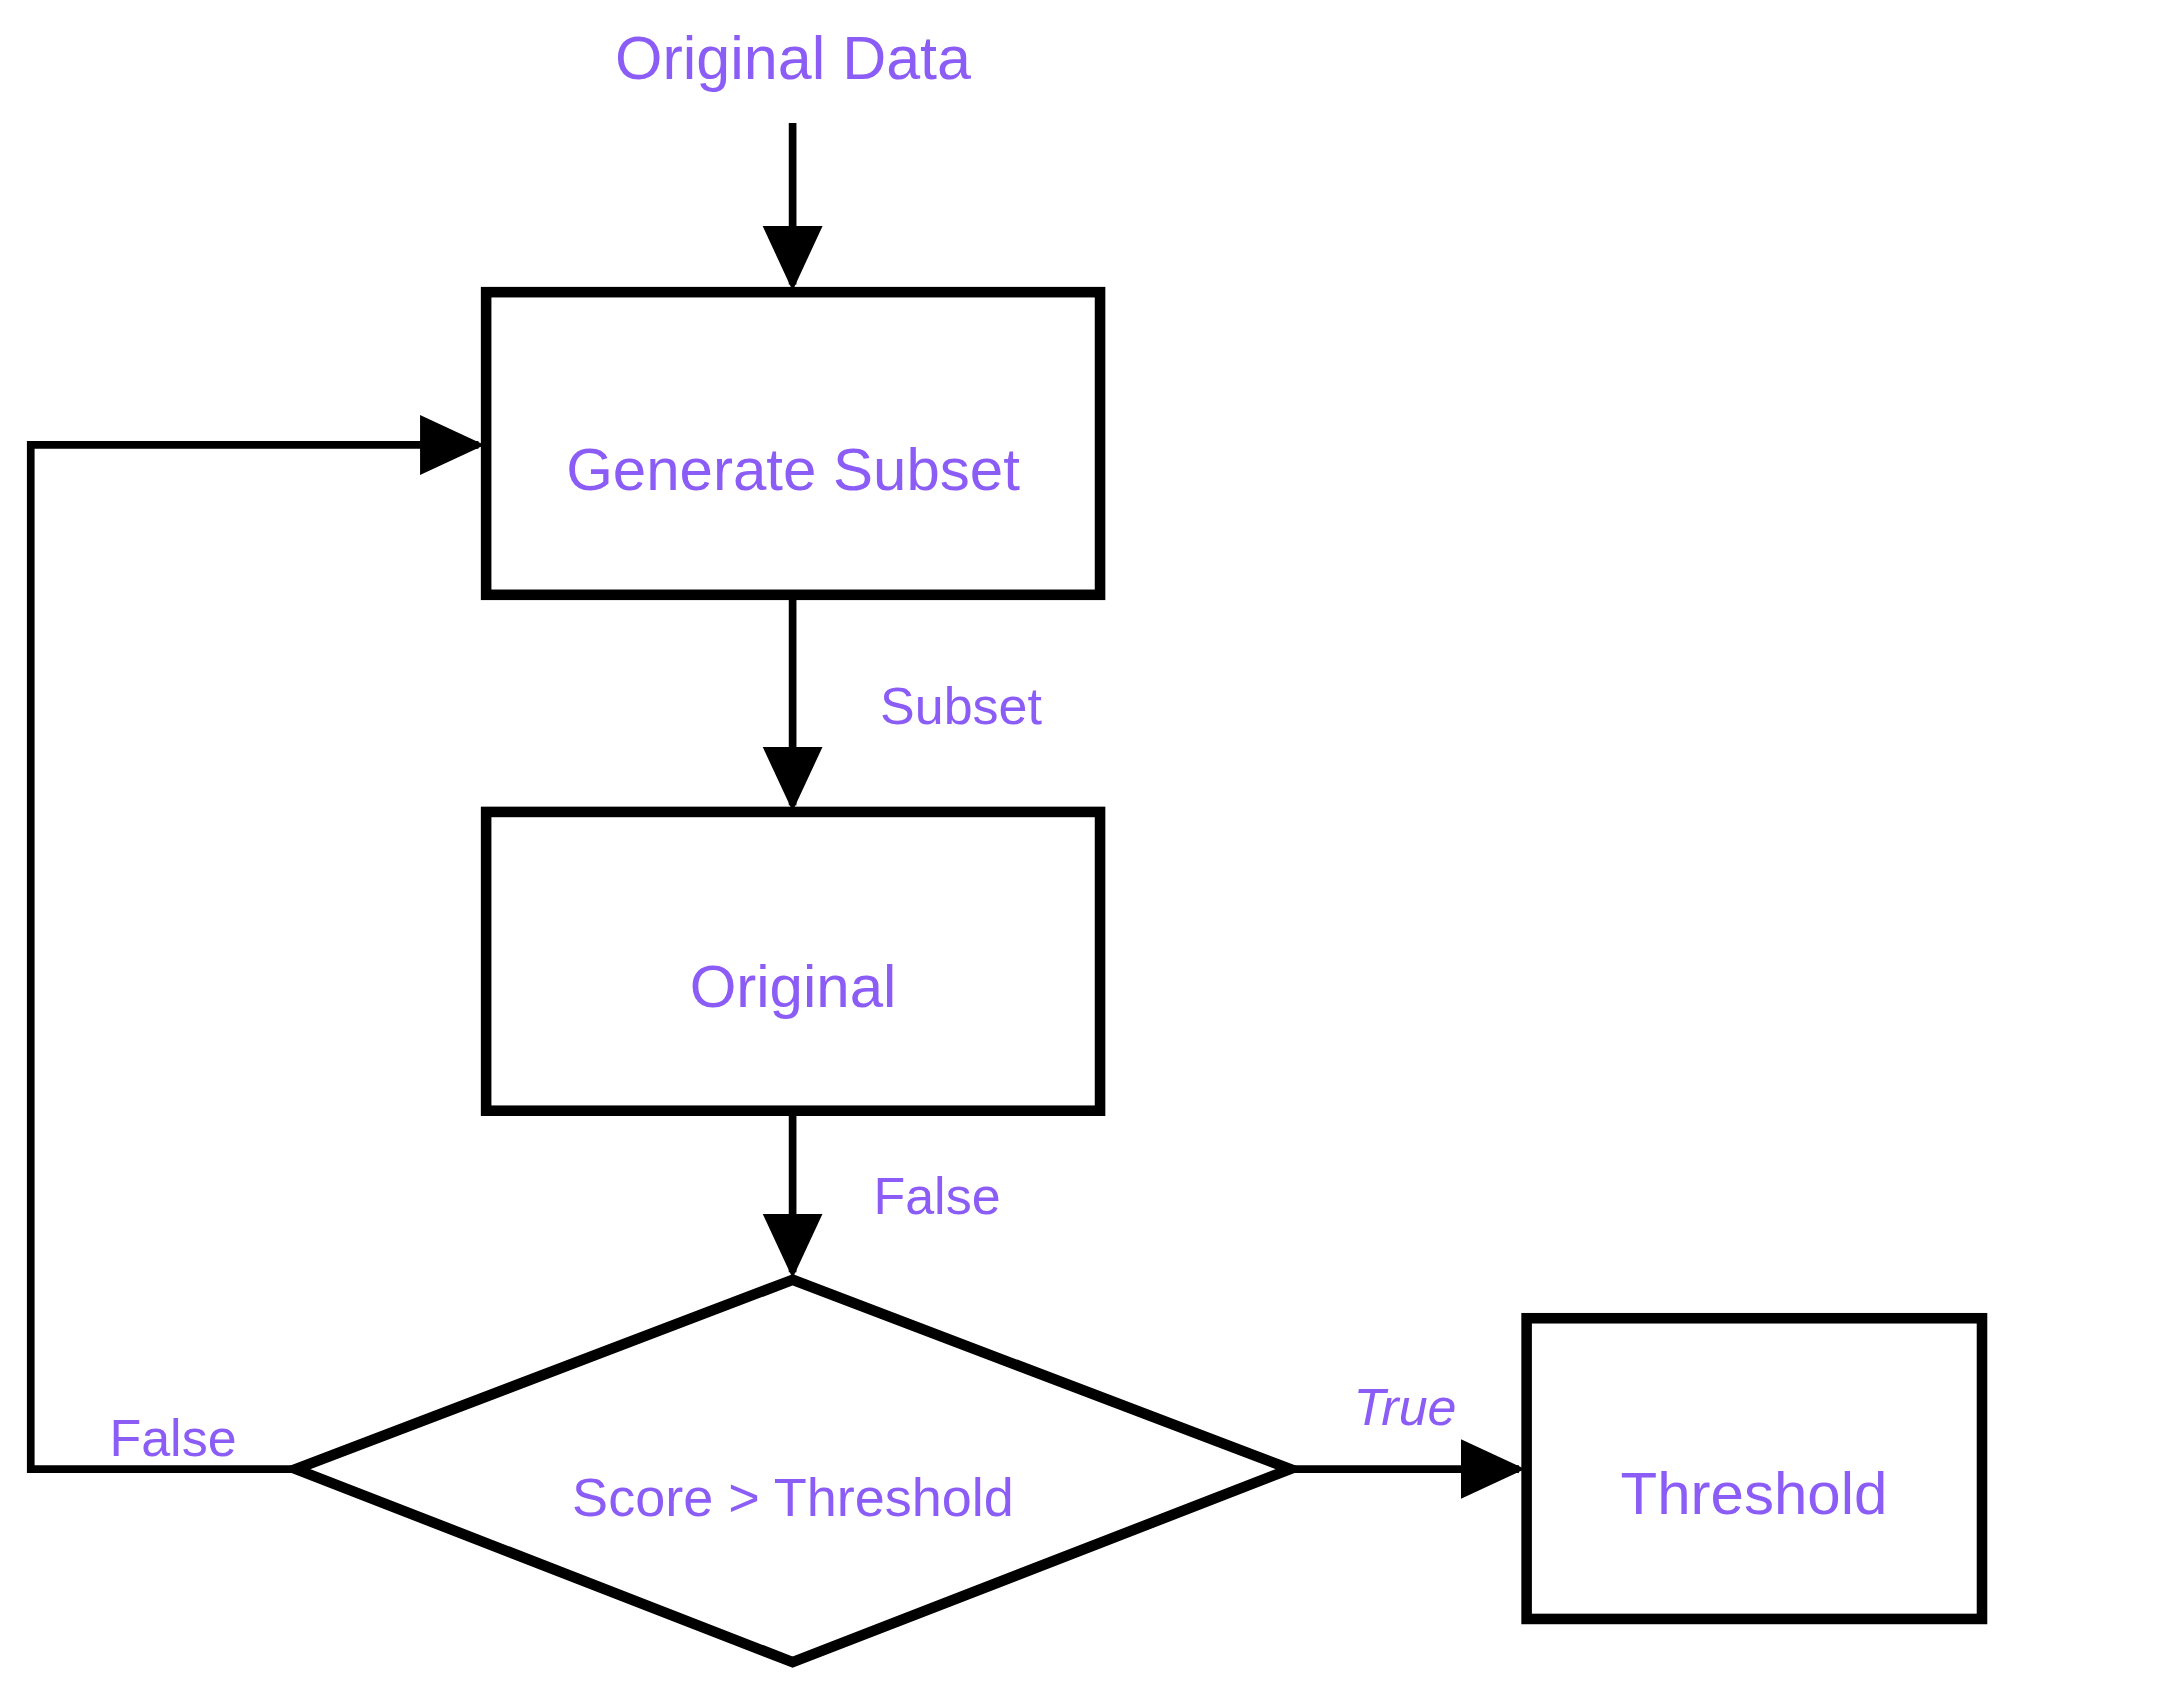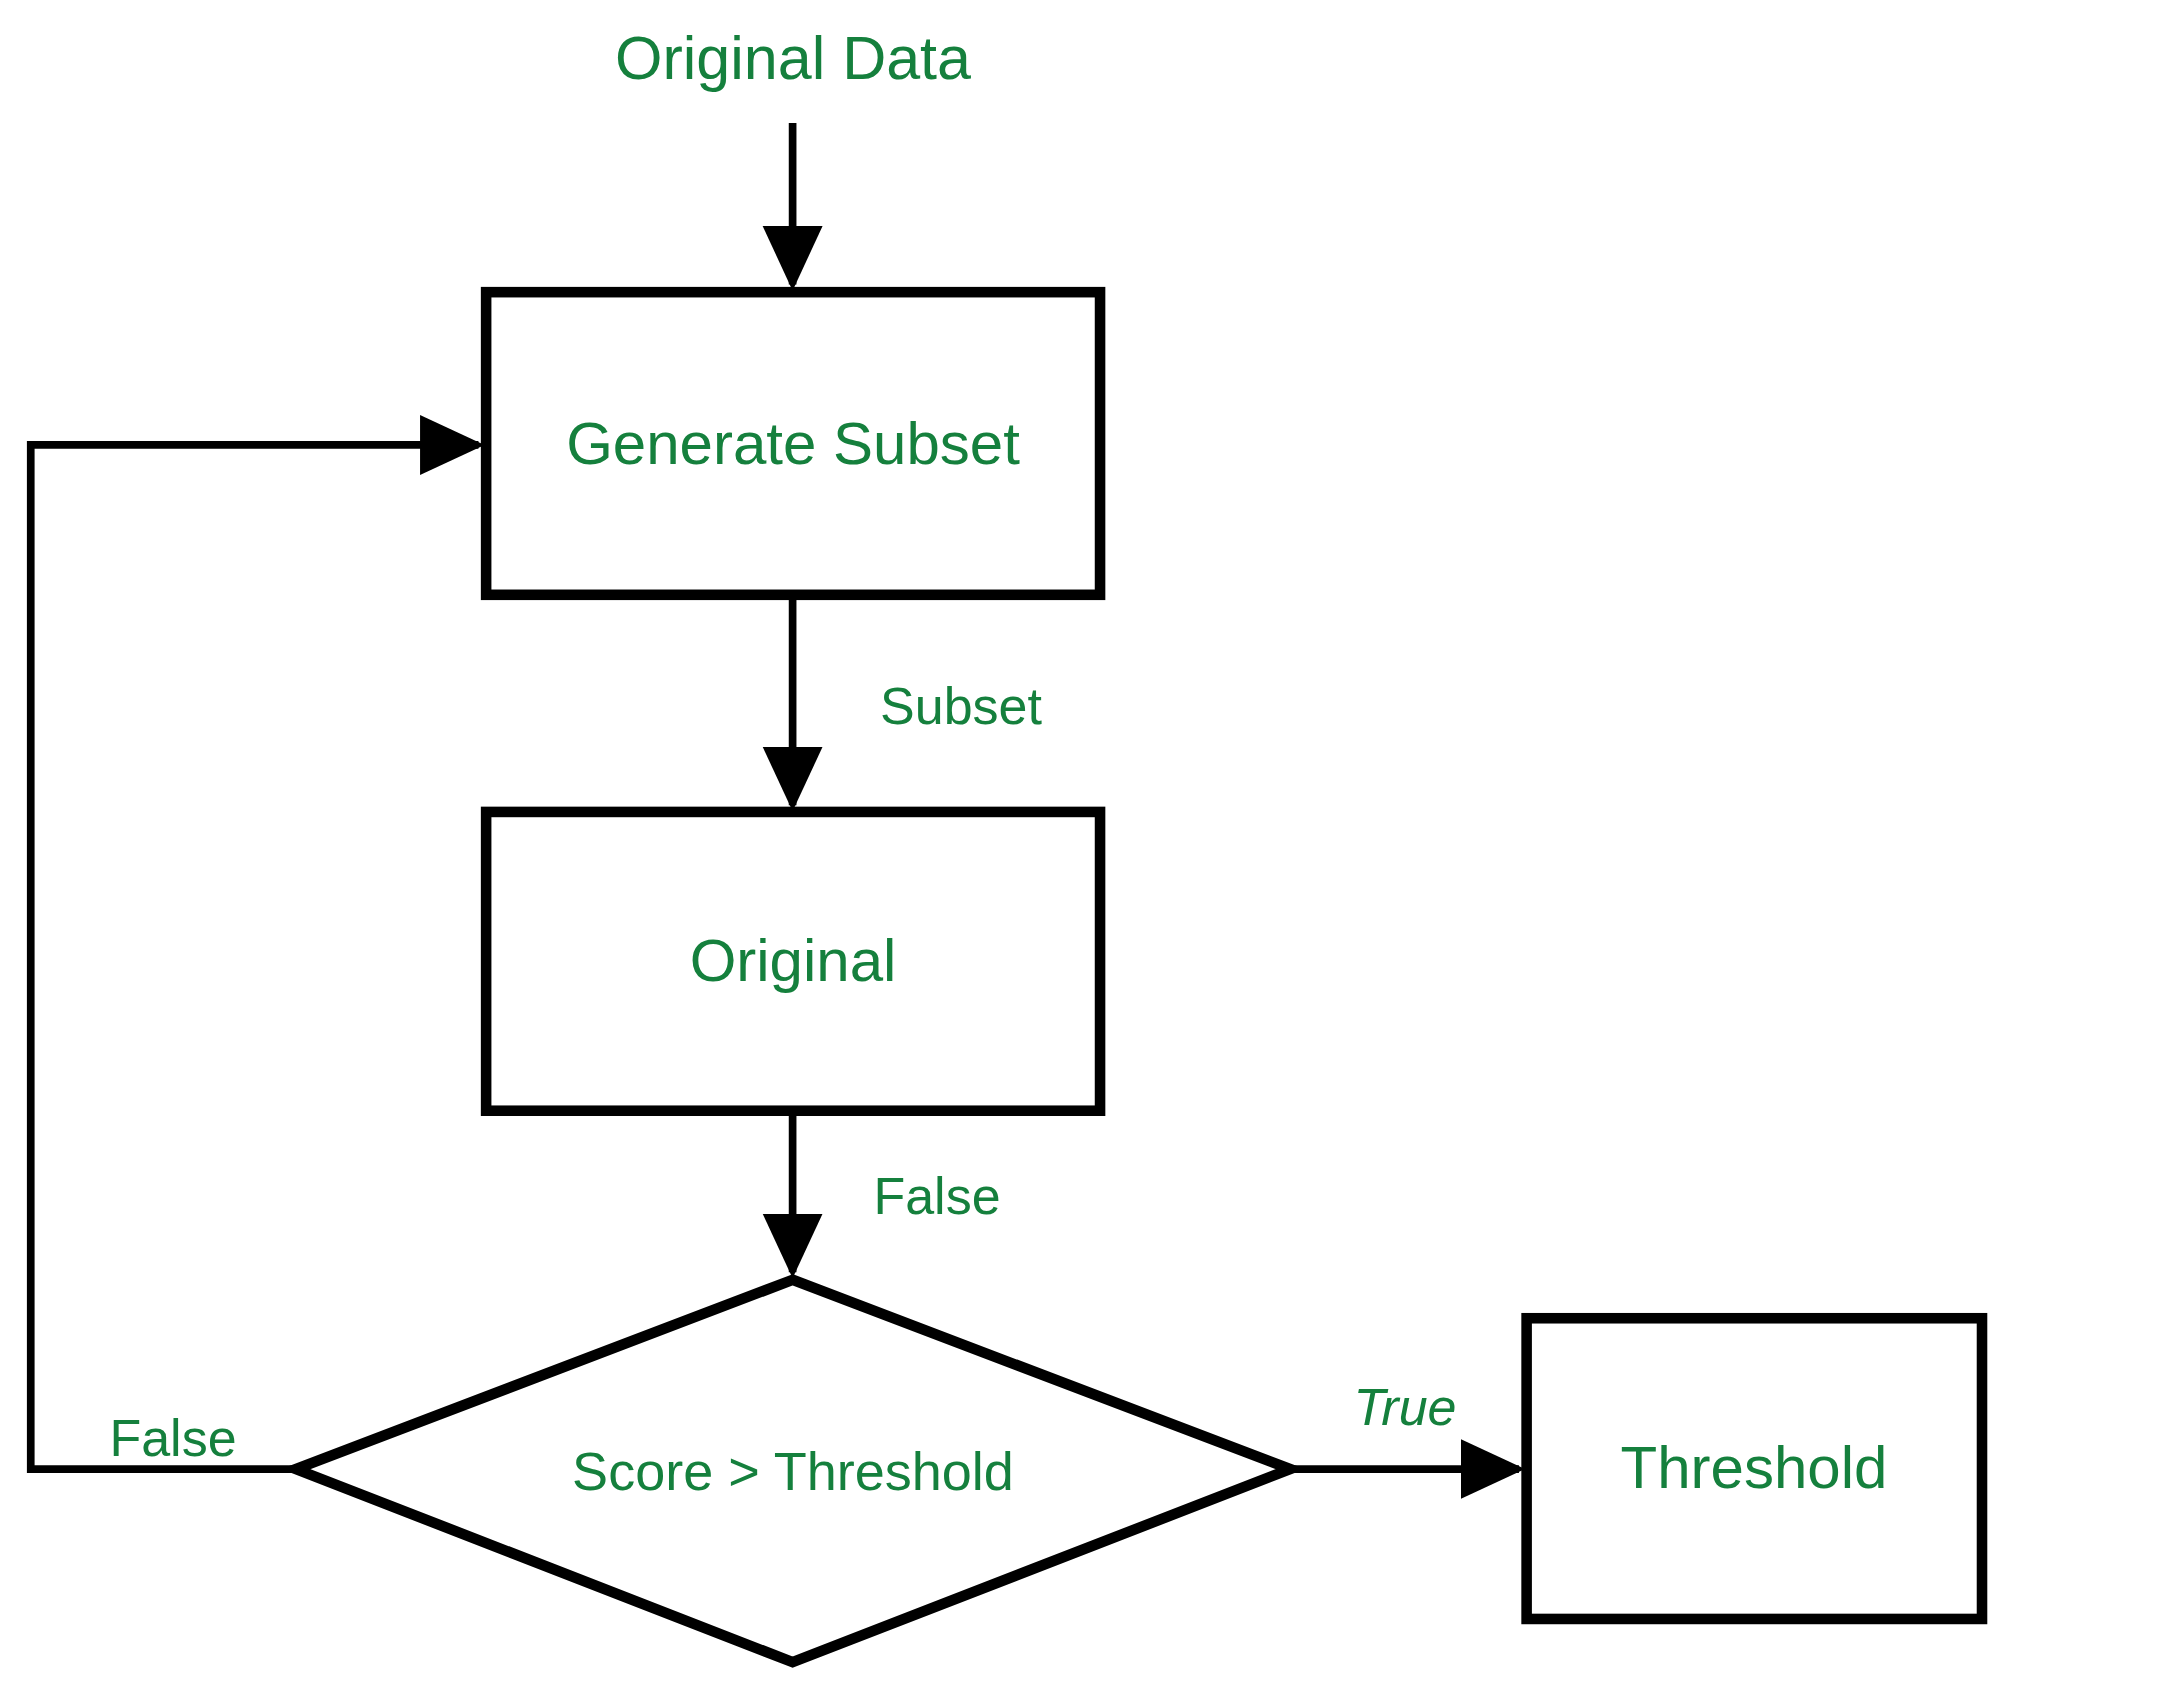--- a/index.html
+++ b/index.html
@@ -23,26 +23,27 @@
     top: 0;
     left: 0;
     width: 2178px;
     height: 1694px;
   }
   .node-label,
   .edge-label,
   .free-label {
     position: absolute;
     white-space: nowrap;
-    color: #15803d;
+    color: #8b5cf6;
     line-height: 1;
   }
   .node-label {
     font-size: 60px;
     transform: translate(-50%, -50%);
+    margin-top: 26px;
   }
   .node-label.small {
     font-size: 54px;
   }
   .edge-label {
     font-size: 52px;
     transform: translate(-50%, -50%);
   }
   .free-label {
     font-size: 61px;

